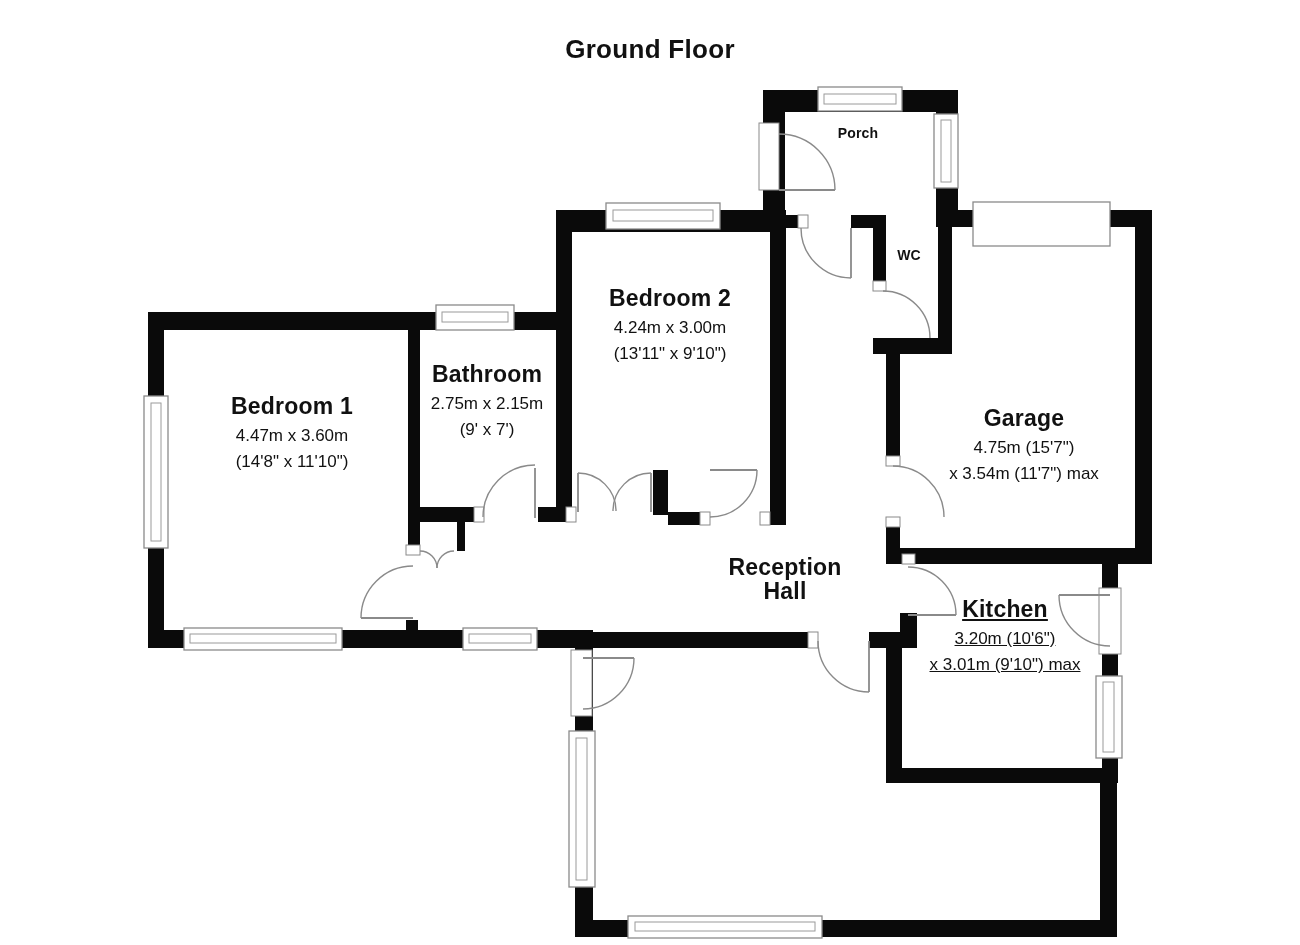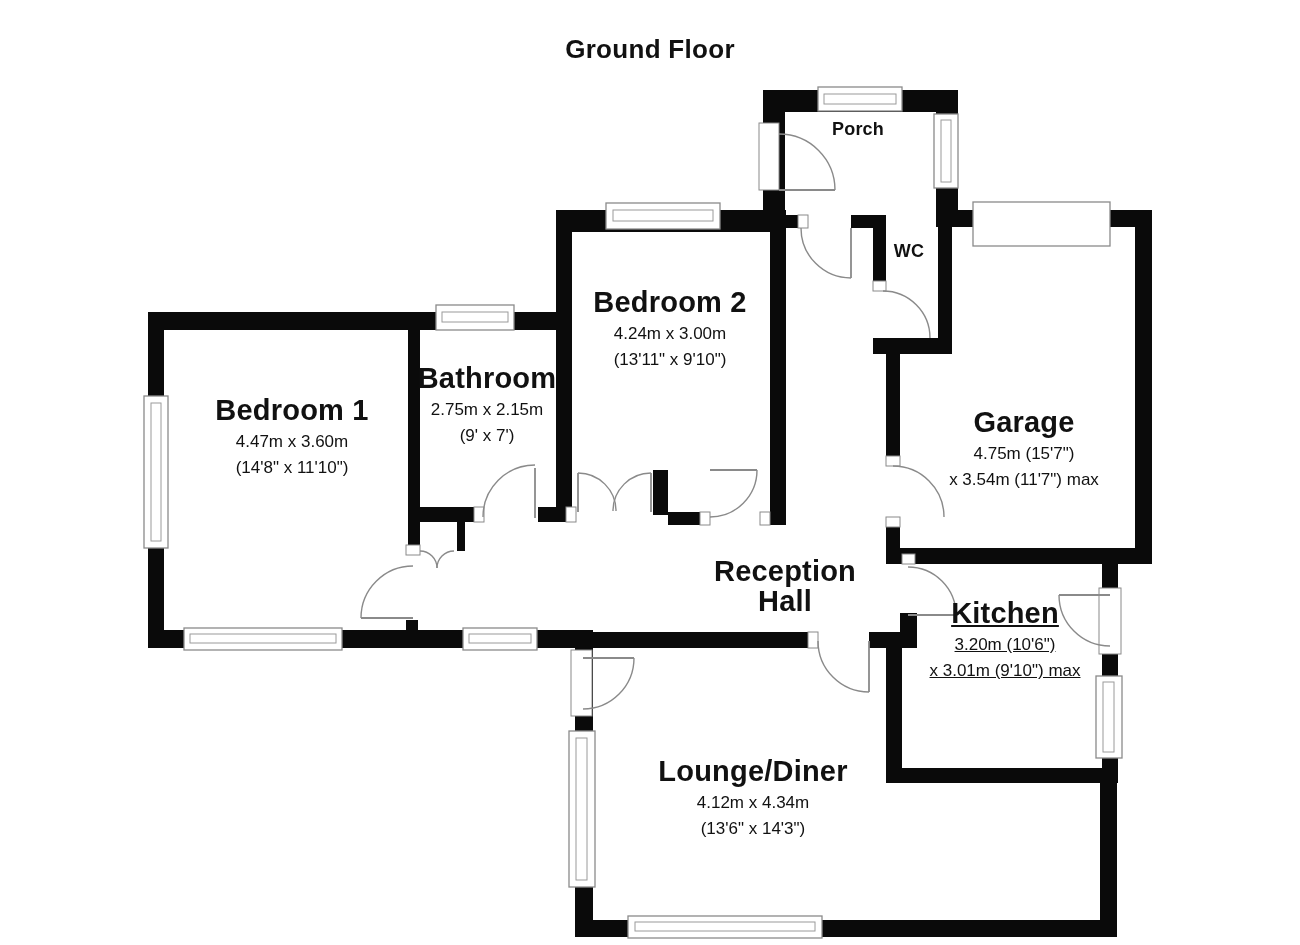--- a/index.html
+++ b/index.html
@@ -8,22 +8,22 @@
   #plan svg{position:absolute;left:0;top:0;}
   .wall{fill:#0a0a0a;stroke:none;}
   .jamb{fill:#ffffff;stroke:#8a8a8a;stroke-width:1;}
   .open{fill:#ffffff;stroke:#8a8a8a;stroke-width:1;}
   .arc{fill:none;stroke:#8a8a8a;stroke-width:1.4;}
   .leaf{stroke:#8a8a8a;stroke-width:1.8;}
   .win{fill:#ffffff;stroke:#8a8a8a;stroke-width:1.3;}
   .winb{fill:none;stroke:#9a9a9a;stroke-width:1;}
   .roomarea{fill:transparent;}
   .label{position:absolute;transform:translateX(-50%);text-align:center;white-space:nowrap;}
-  .nm{display:block;font-weight:bold;font-size:29px;line-height:1.04;letter-spacing:.2px;}
-  .nm.small{font-size:18px;}
+  .nm{display:block;font-weight:bold;font-size:23px;line-height:1.04;letter-spacing:.2px;}
+  .nm.small{font-size:14px;margin-top:6px;}
   .dm{display:block;font-size:17px;line-height:1.06;margin-top:8px;}
   #title{position:absolute;transform:translateX(-50%);font-weight:bold;font-size:26px;letter-spacing:.3px;}
 </style>
 </head>
 <body>
 
 <div id="plan">
   <svg width="1300" height="945" viewBox="0 0 1300 945">
 
     <g>
@@ -260,18 +260,13 @@
     <span class="nm">Reception</span>
     <span class="nm">Hall</span>
   </div>
 
   <div class="label" style="left:1005px;top:598px;text-decoration:underline;">
     <span class="nm">Kitchen</span>
     <span class="dm">3.20m (10'6")</span>
     <span class="dm">x 3.01m (9'10") max</span>
   </div>
 
-  <div class="label" style="left:753px;top:756px;">
-    <span class="nm">Lounge/Diner</span>
-    <span class="dm">4.12m x 4.34m</span>
-    <span class="dm">(13'6" x 14'3")</span>
-  </div>
 </div>
 
 </body></html>

